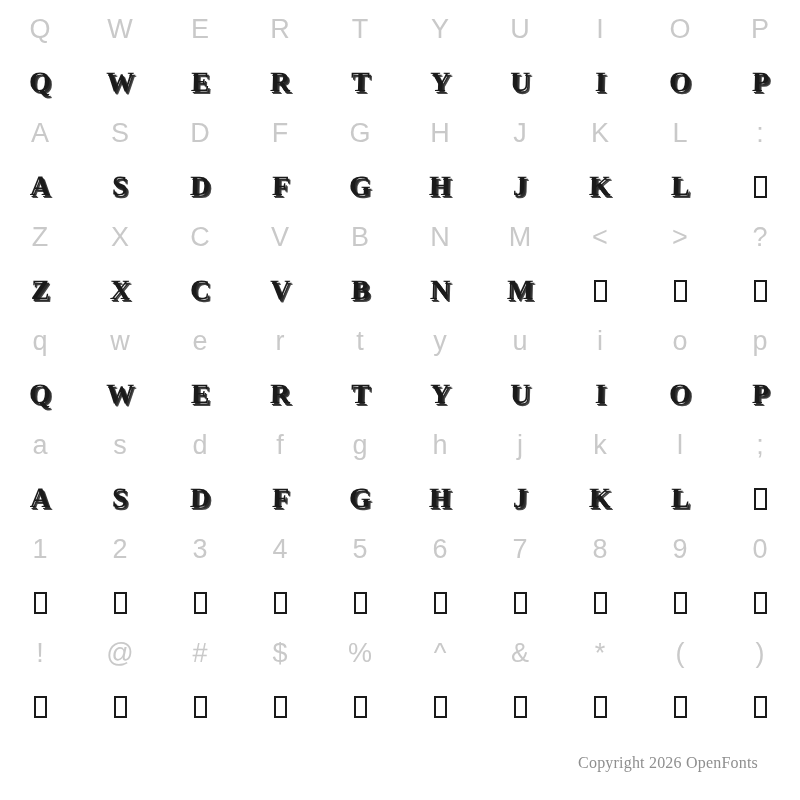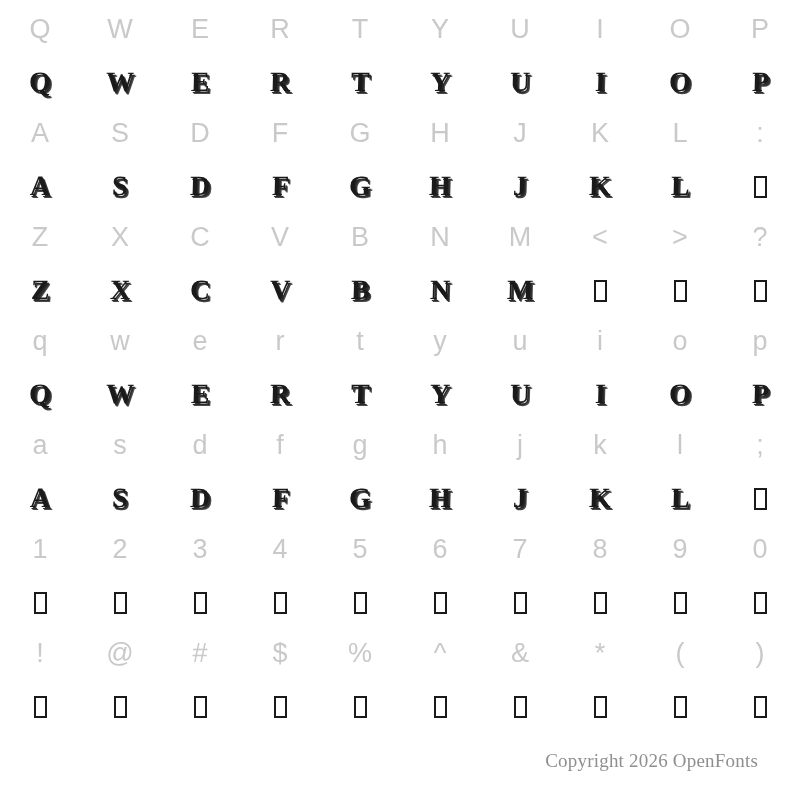--- a/index.html
+++ b/index.html
@@ -79,21 +79,21 @@
     height: 22px;
     border: 2px solid #1a1a1a;
     box-sizing: border-box;
     vertical-align: -3px;
     background: #ffffff;
   }
   .footer {
     position: absolute;
     right: 42px;
     bottom: 28px;
-    font-size: 19px;
+    font-size: 16px;
     color: #8f8f8f;
     font-family: "Liberation Serif", serif;
     letter-spacing: 0.2px;
     white-space: nowrap;
   }
 </style>
 </head>
 <body>
 
 <div id="sheet">

